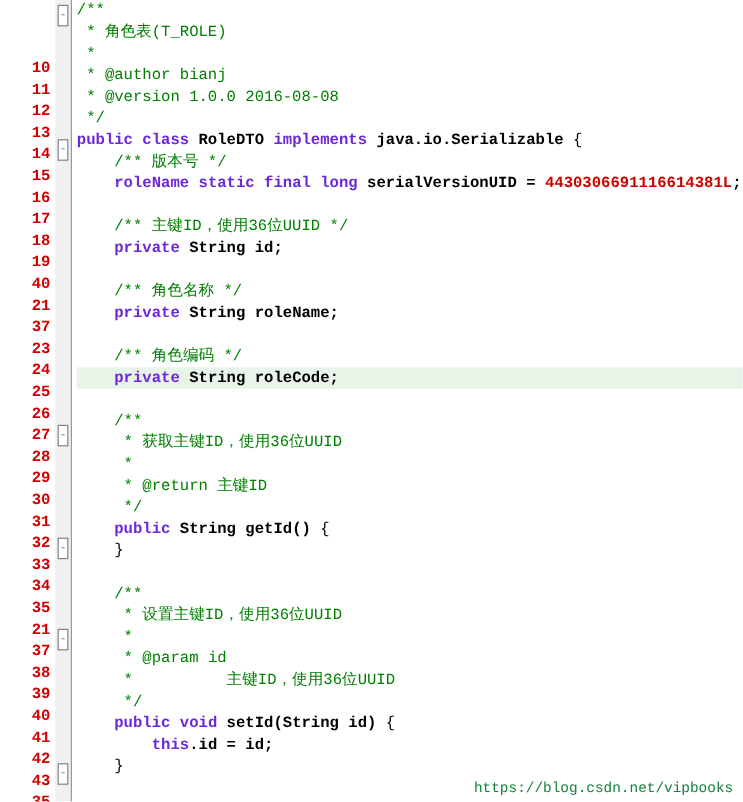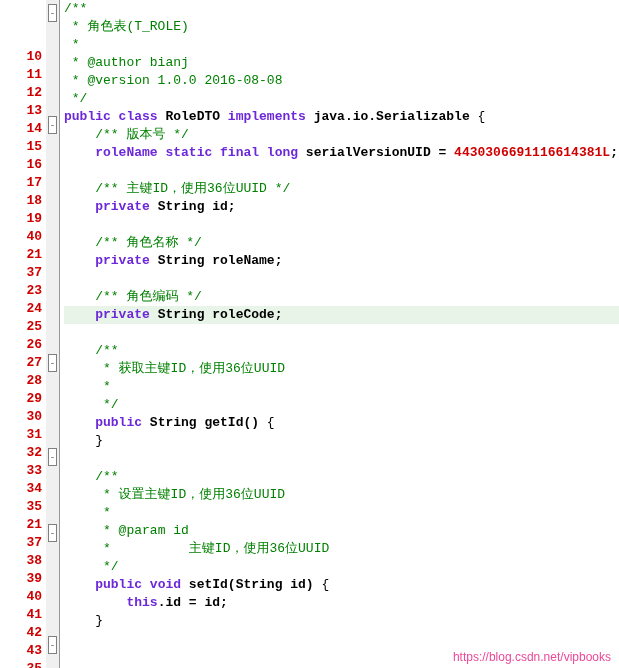--- a/index.html
+++ b/index.html
@@ -55,23 +55,23 @@
 .line.hl { background: #e8f4e8; }
 .c-comment { color: #008000; }
 .c-kw { color: #6d28d9; font-weight: bold; }
 .c-num { color: #d00000; font-weight: bold; margin-top: 13px; }
 .c-ident { color: #000000; font-weight: bold; }
 .c-brace { color: #000000; }
 .watermark {
   position: absolute;
   bottom: 4px;
   right: 8px;
-  color: #ec4899;
+  color: #15803d;
   font-size: 12px;
-  font-family: Liberation Sans, sans-serif;
+  font-family: Liberation Mono, monospace;
 }
 </style>
 </head>
 <body>
 
 <div class="editor">
   <div class="gutter" id="gutter">
       <div>10</div>
       <div>11</div>
       <div>12</div>
@@ -176,20 +176,21 @@
       <div class="line"> </div>
       <div class="line">    <span class="c-comment">/** 角色名称 */</span></div>
       <div class="line">    <span class="c-kw">private </span><span class="c-ident">String roleName;</span></div>
       <div class="line"> </div>
       <div class="line">    <span class="c-comment">/** 角色编码 */</span></div>
       <div class="line hl">    <span class="c-kw">private </span><span class="c-ident">String roleCode;</span></div>
       <div class="line"> </div>
       <div class="line">    <span class="c-comment">/**</span></div>
       <div class="line">    <span class="c-comment"> * 获取主键ID，使用36位UUID</span></div>
       <div class="line">    <span class="c-comment"> *</span></div>
+      <div class="line">    <span class="c-comment"> * @return 主键ID</span></div>
       <div class="line">    <span class="c-comment"> */</span></div>
       <div class="line">    <span class="c-kw">public </span><span class="c-ident">String getId() </span><span class="c-brace">{</span></div>
       <div class="line">    <span class="c-brace">}</span></div>
       <div class="line"> </div>
       <div class="line">    <span class="c-comment">/**</span></div>
       <div class="line">    <span class="c-comment"> * 设置主键ID，使用36位UUID</span></div>
       <div class="line">    <span class="c-comment"> *</span></div>
       <div class="line">    <span class="c-comment"> * @param id</span></div>
       <div class="line">    <span class="c-comment"> *          主键ID，使用36位UUID</span></div>
       <div class="line">    <span class="c-comment"> */</span></div>

